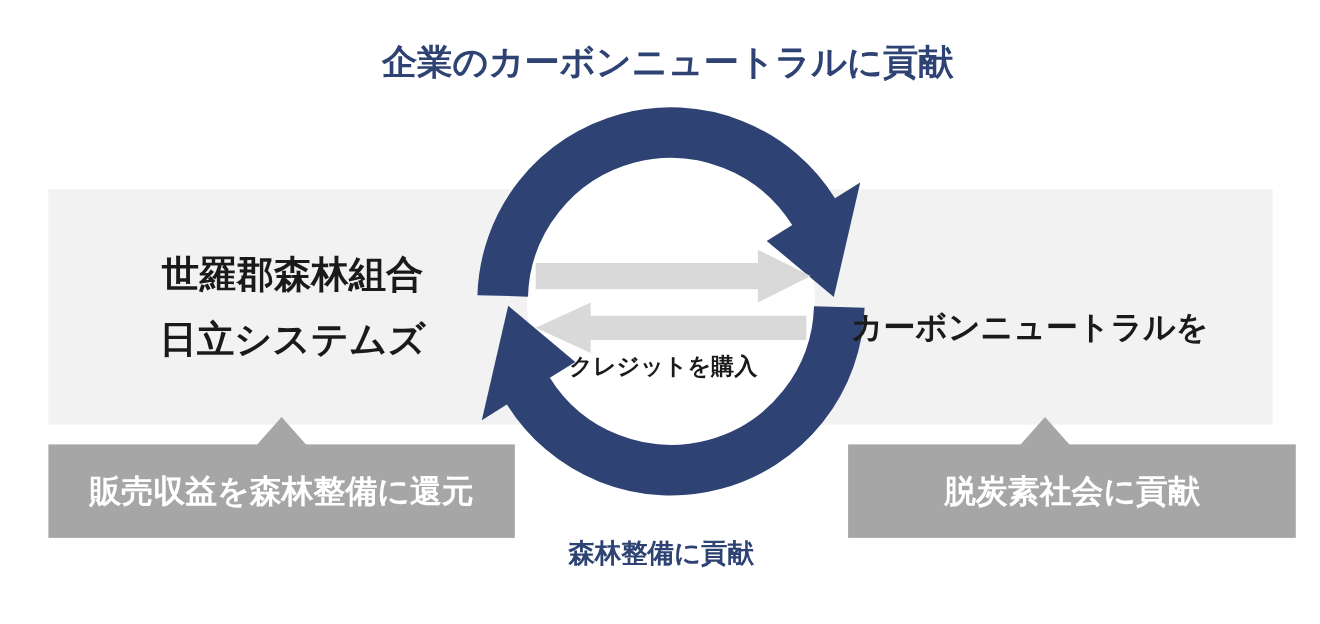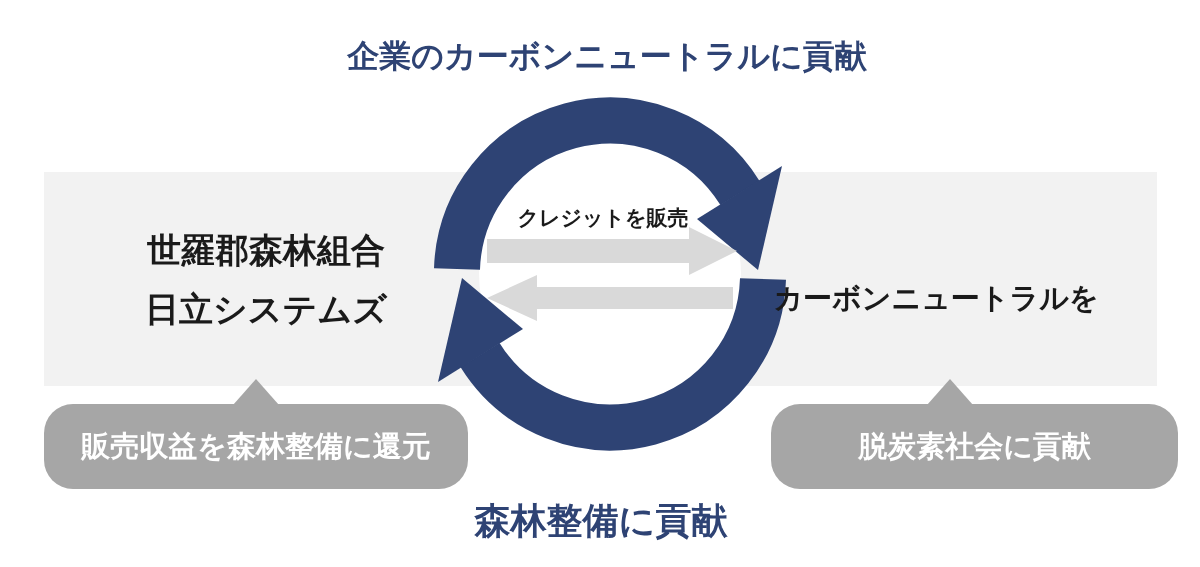--- a/index.html
+++ b/index.html
@@ -24,37 +24,37 @@
   .ring{stroke:var(--navy);stroke-width:46;fill:none;stroke-linecap:butt;}
   .head{fill:var(--navy);}
   .flow{fill:var(--arrow_gray);}
   .disc{fill:var(--white);}
   .txt{position:absolute;white-space:nowrap;}
   .title{
     left:307px;top:38px;width:600px;text-align:center;
     font-size:32px;line-height:36px;font-weight:700;color:var(--navy);
   }
   .bottom-title{
-    left:301px;top:503px;width:600px;text-align:center;
-    font-size:36px;line-height:36px;font-weight:700;color:var(--navy);
+    left:301px;top:486px;width:600px;text-align:center;
+    font-size:24px;line-height:36px;font-weight:700;color:var(--navy);
   }
   .party-left{left:66px;width:400px;text-align:center;color:var(--ink);
     font-size:34px;line-height:36px;font-weight:700;}
   .pl1{top:232px;} .pl2{top:291px;}
   .party-right{left:736px;width:400px;text-align:center;color:var(--ink);
     font-size:29px;line-height:32px;font-weight:700;}
   .pr1{top:237px;margin-top:45px;} .pr2{top:284px;}
   .flow-label{width:300px;text-align:center;color:var(--ink);
     font-size:21px;line-height:28px;font-weight:700;}
   .sell{left:453px;top:204px;}
   .buy{left:453px;top:320px;}
   .callout{
     position:absolute;top:404px;height:85px;background:var(--callout_gray);
     display:flex;align-items:center;justify-content:center;
-    color:var(--white);font-size:29px;font-weight:700;white-space:nowrap;border-radius:29px;
+    color:var(--white);font-size:29px;font-weight:700;white-space:nowrap;
   }
   .callout-left{left:44px;width:424px;}
   .callout-right{left:750px;width:407px;margin-left:21px;}
   .pointer{
     position:absolute;top:379px;width:0;height:0;
     border-left:23px solid transparent;border-right:23px solid transparent;
     border-bottom:26px solid var(--callout_gray);
   }
   .pointer-left{left:233px;}
   .pointer-right{left:927px;}
@@ -80,21 +80,21 @@
     <polygon class="flow" points="733,287 537,287 537,275 487,298 537,321 537,309 733,309"></polygon>
   </svg>
 
   <div class="txt title">企業のカーボンニュートラルに貢献</div>
 
   <div class="txt party-left pl1">世羅郡森林組合</div>
   <div class="txt party-left pl2">日立システムズ</div>
 
   <div class="txt party-right pr1">カーボンニュートラルを</div>
 
-  <div class="txt flow-label sell">クレジットを販売</div>
+  <div class="txt flow-label buy">クレジットを購入</div>
 
   <div class="pointer pointer-left"></div>
   <div class="callout callout-left">
     <span>販売収益を森林整備に還元</span>
   </div>
 
   <div class="pointer pointer-right"></div>
   <div class="callout callout-right">
     <span>脱炭素社会に貢献</span>
   </div>

